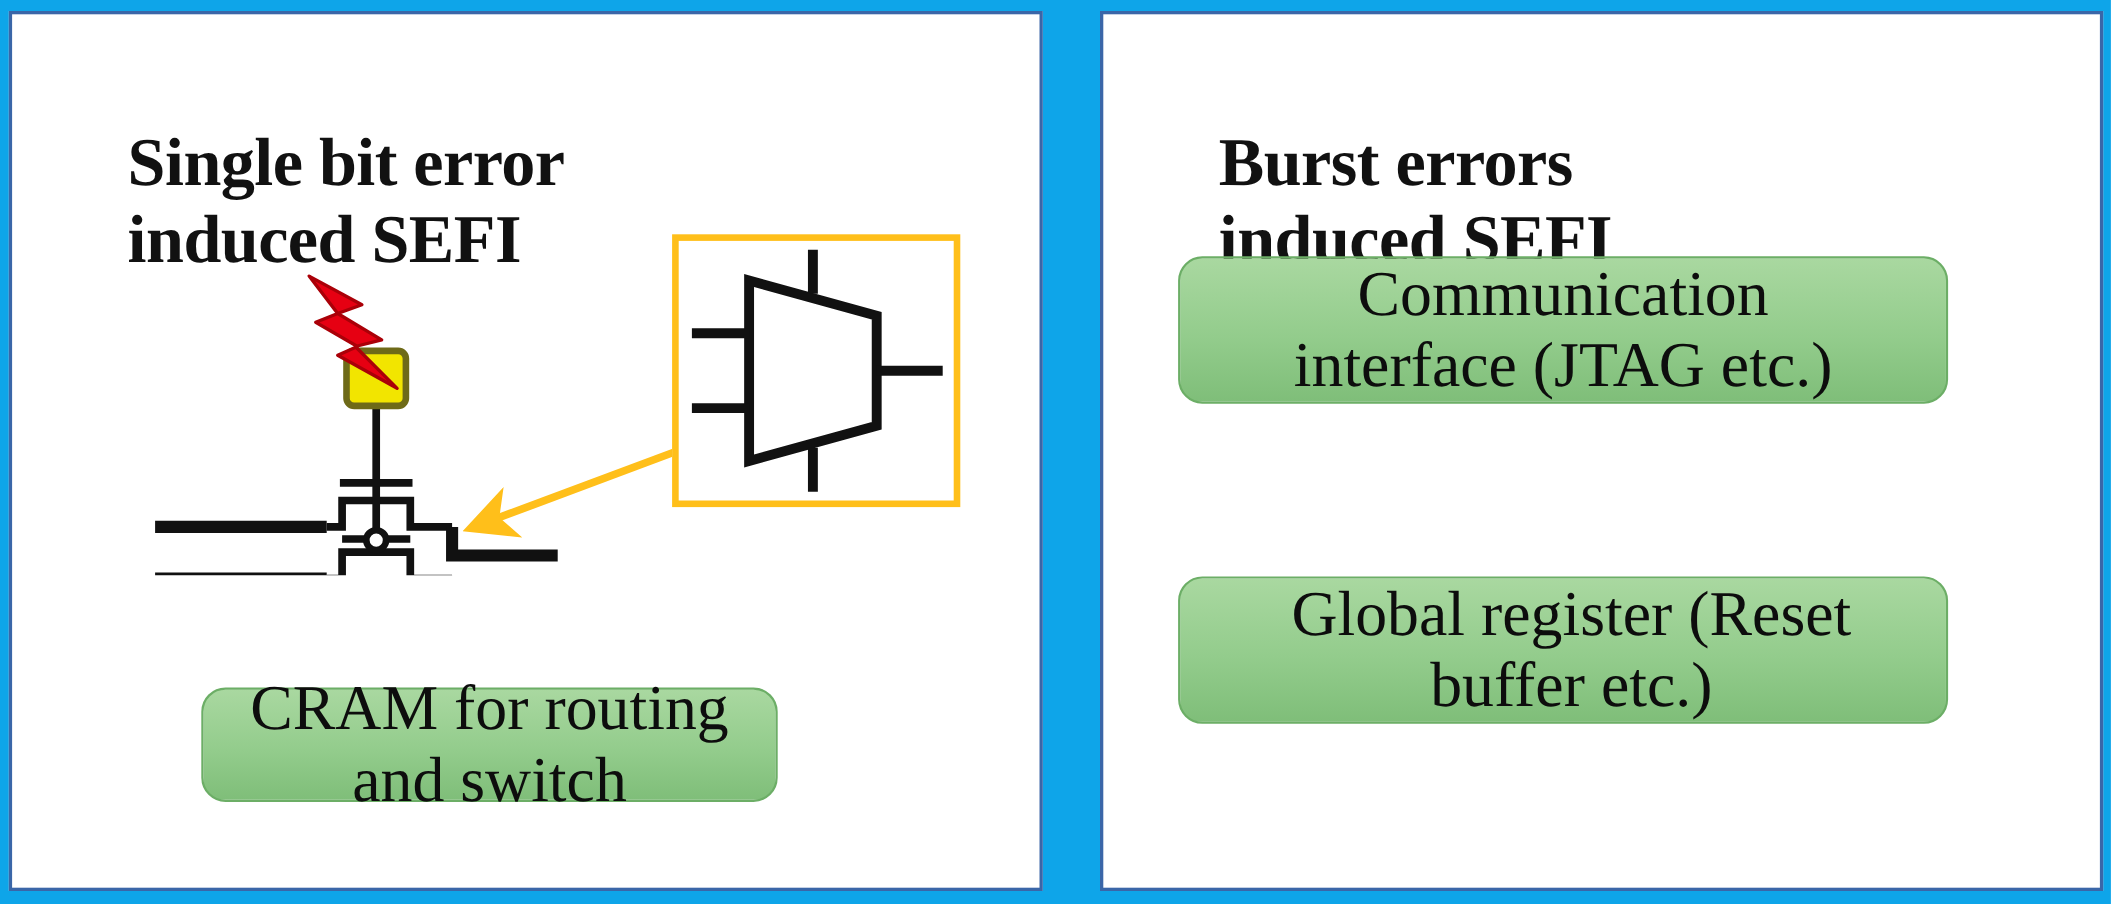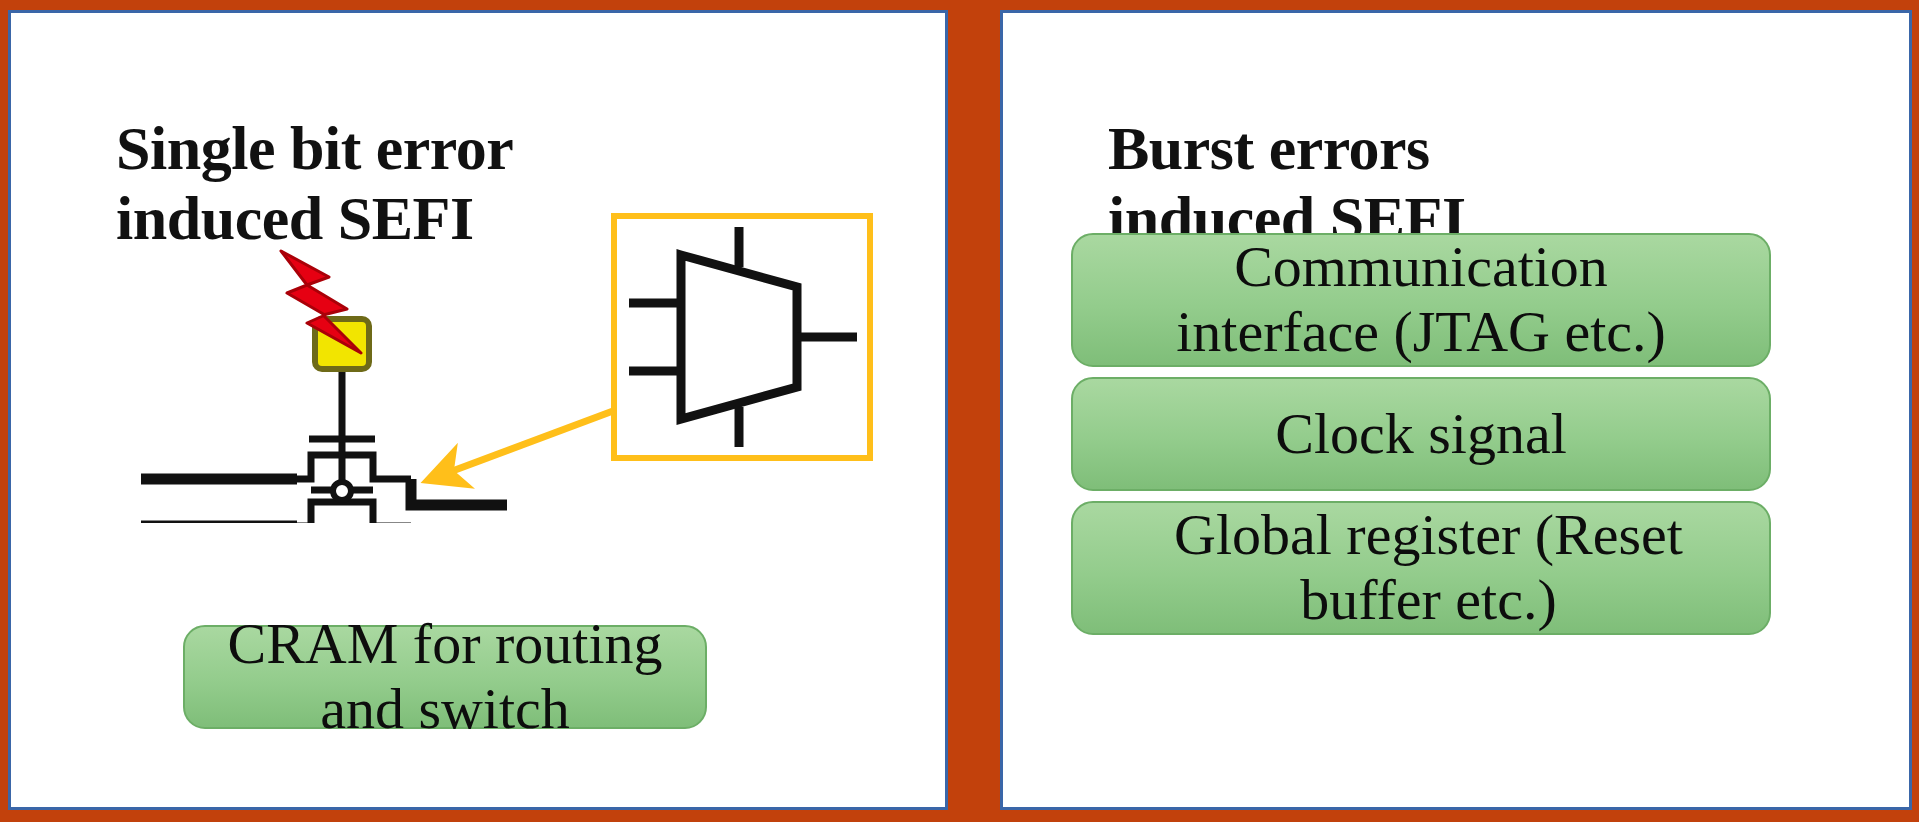--- a/index.html
+++ b/index.html
@@ -10,21 +10,21 @@
   body {
     width: 1919px;
     height: 822px;
     font-family: "Liberation Serif", "DejaVu Serif", serif;
     overflow: hidden;
   }
   #root {
     position: relative;
     width: 1919px;
     height: 822px;
-    background: #c2410c;
+    background: #0ea5e9;
   }
 
   
   .panel {
     position: absolute;
     box-sizing: border-box;
     background: #ffffff;
     border: 3px solid #3A66A8;
   }
   #panel-left  { left: 8px;   top: 10px; width: 940px;  height: 800px; }
@@ -58,21 +58,21 @@
     white-space: pre-line;
     padding: 0 10px;
   }
 
   
   #cram-box { left: 172px; top: 612px; width: 524px; height: 104px; }
 
   
   #gbox-0 { left: 68px;  top: 220px; width: 700px; height: 134px; }
   #gbox-1 { left: 68px;  top: 364px; width: 700px; height: 114px; }
-  #gbox-2 { left: 68px;  top: 488px; width: 700px; height: 134px; padding-left: 25px; }
+  #gbox-2 { left: 68px;  top: 511px; width: 700px; height: 134px; padding-left: 25px; }
 
   
   #mux-frame {
     position: absolute;
     left: 600px;
     top: 200px;
     width: 262px;
     height: 248px;
     box-sizing: border-box;
     border: 6px solid #FFBF1A;
@@ -164,19 +164,18 @@
   </section>
 
   <section class="panel" id="panel-right">
 
     <h2 class="panel-title" id="title-right">Burst errors
 induced SEFI</h2>
 
     <div class="green-box" id="gbox-0">Communication
 interface (JTAG etc.)</div>
 
-    <div class="green-box" id="gbox-1">Clock signal</div>
 
     <div class="green-box" id="gbox-2">Global register (Reset
 buffer etc.)</div>
   </section>
 
 </div>
 
 </body></html>

